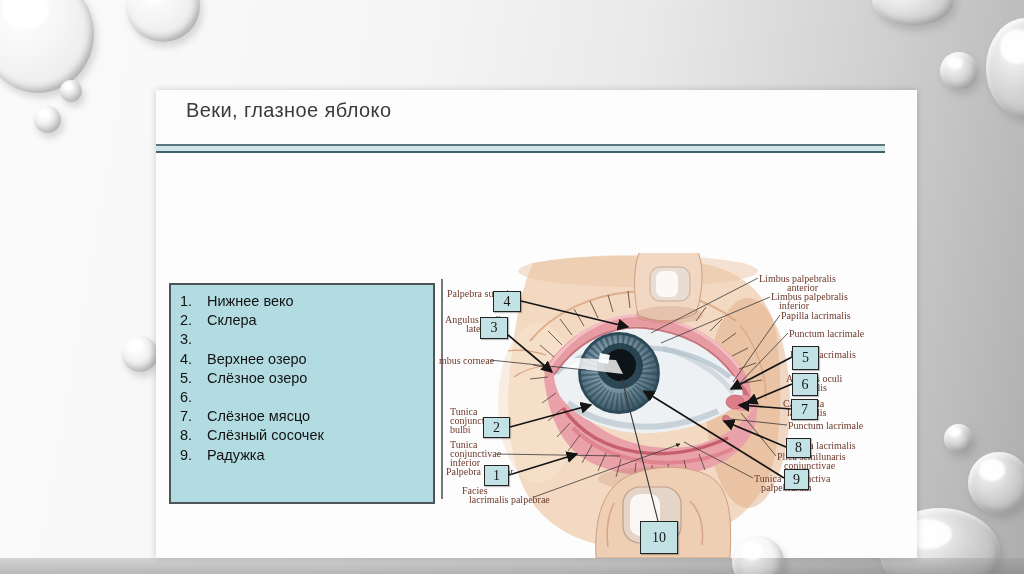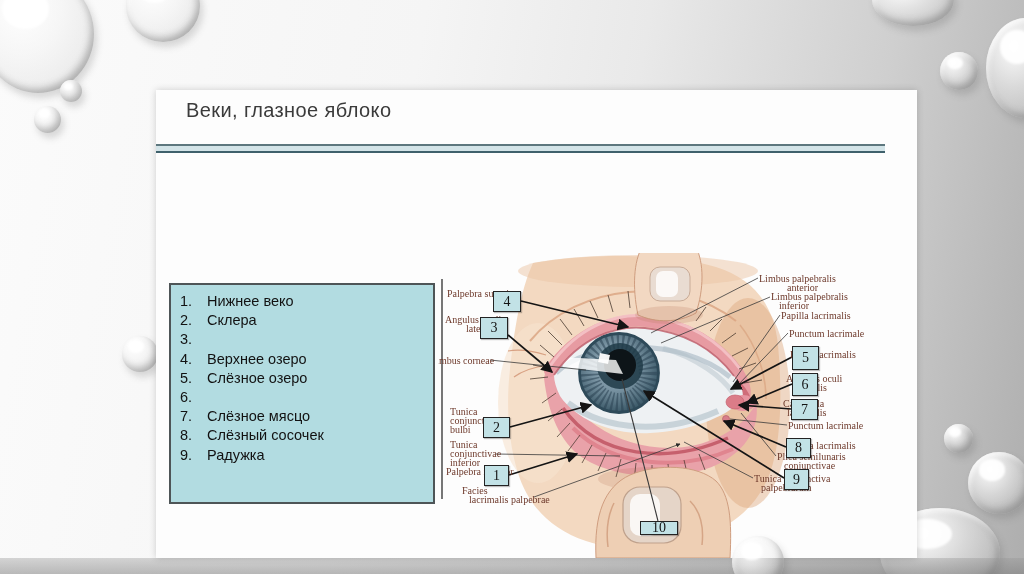--- a/index.html
+++ b/index.html
@@ -314,16 +314,16 @@
 
       <div class="callout" style="left:46px;top:212px;width:25px;height:21px;">1</div>
       <div class="callout" style="left:45px;top:164px;width:27px;height:21px;">2</div>
       <div class="callout" style="left:42px;top:64px;width:28px;height:22px;">3</div>
       <div class="callout" style="left:55px;top:38px;width:28px;height:21px;">4</div>
       <div class="callout" style="left:354px;top:93px;width:27px;height:24px;">5</div>
       <div class="callout" style="left:354px;top:120px;width:26px;height:23px;">6</div>
       <div class="callout" style="left:353px;top:146px;width:27px;height:21px;">7</div>
       <div class="callout" style="left:348px;top:185px;width:25px;height:20px;">8</div>
       <div class="callout" style="left:346px;top:216px;width:25px;height:21px;">9</div>
-      <div class="callout" style="left:202px;top:268px;width:38px;height:14px;">10</div>
+      <div class="callout" style="left:202px;top:268px;width:38px;height:33px;">10</div>
     </div>
   </div>
 </div>
 
 </body></html>

